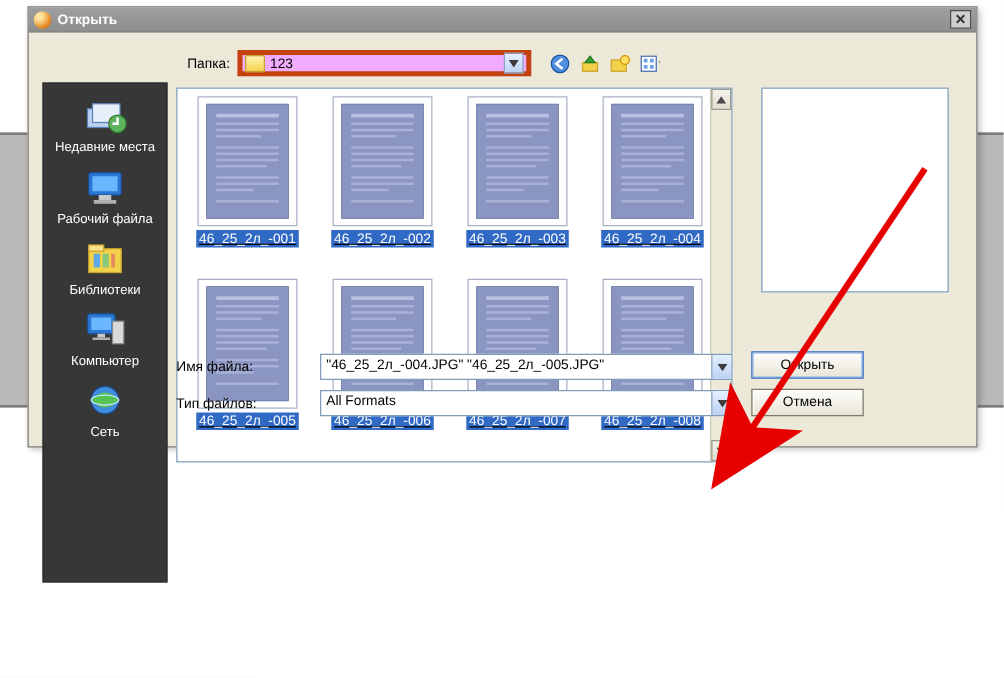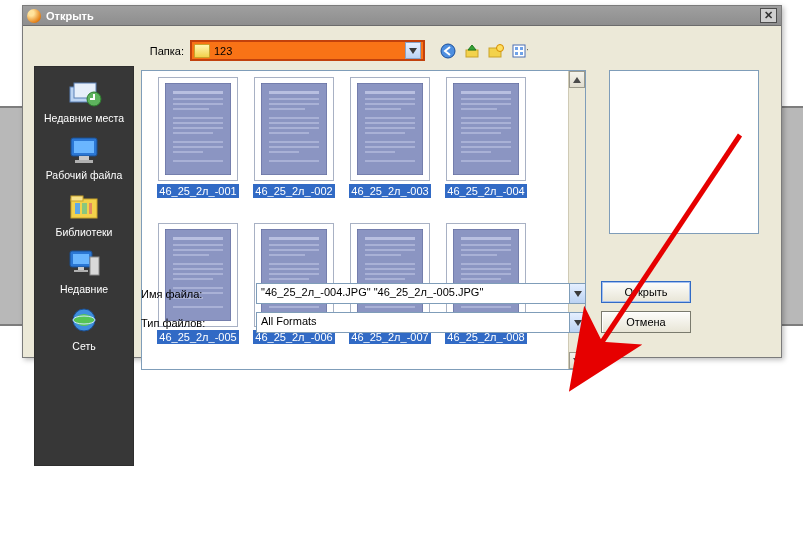--- a/index.html
+++ b/index.html
@@ -8,34 +8,34 @@
   .bg-bar { position:absolute; left:0; top:106px; width:803px; height:220px; background:#b8b8b8; border-top:2px solid #7d7d7d; border-bottom:2px solid #7d7d7d; }
 
   .dialog { position:absolute; left:22px; top:5px; width:760px; height:353px; background:#ece9d8; border:1px solid #7b7b7b; box-shadow: 2px 2px 5px rgba(0,0,0,.25); }
   .titlebar { height:20px; background: linear-gradient(#9f9f9f, #8e8e8e); border-bottom:1px solid #6c6c6c; color:#fff; display:flex; align-items:center; padding:0 4px; font-weight:bold; }
   .title-icon { width:14px; height:14px; border-radius:50%; background:radial-gradient(circle at 30% 30%, #ffe39c 20%, #e07000 80%); margin-right:5px; }
   .title-x { margin-left:auto; width:17px; height:15px; background:#cfcfcf; border:1px solid #4d4d4d; display:flex; align-items:center; justify-content:center; font-weight:bold; color:#333; font-size:11px; cursor:pointer; }
   .dlg-body { position:absolute; left:0; top:20px; right:0; bottom:0;border-radius:23px; }
 
   .toprow { position:absolute; top:14px; left:115px; right:16px; display:flex; align-items:center; gap:6px; }
   .lbl-right { text-align:right; }
-  .folder-combo { display:flex; align-items:center; width:235px; height:21px; background:#f97316; border:2px solid #c2410c; padding:0 2px; }
+  .folder-combo { display:flex; align-items:center; width:235px; height:21px; background:#f0abfc; border:4px solid #c2410c; padding:0 2px; }
   .folder-combo .fico { width:16px; height:14px; margin-right:4px; background:linear-gradient(#fff6b0,#f3d24b); border:1px solid #caa32b; border-radius:1px; }
   .folder-combo .txt { flex:1; }
   .dd-arrow { width:16px; height:17px; background:linear-gradient(#e5efff,#bcd3f3); border:1px solid #8aa3c7; display:flex; align-items:center; justify-content:center; cursor:pointer; }
   .dd-arrow svg { width:8px; height:6px; }
   .navicons { display:flex; align-items:center; gap:6px; margin-left:8px; }
   .navicons span { width:18px; height:18px; display:flex; align-items:center; justify-content:center; border:1px solid transparent; border-radius:2px; }
 
   .places { position:absolute; left:11px; top:40px; width:100px; height:400px; background:#373737; border:1px solid #2e2e2e; display:flex; flex-direction:column; align-items:center; padding-top:6px; gap:2px; }
   .place { width:92px; text-align:center; color:#fff; font-size:10.5px; padding:4px 0; cursor:pointer; }
   .place .pi { width:36px; height:32px; margin:0 auto 3px; display:block; }
 
   .listpane { position:absolute; left:118px; top:44px; width:445px; height:300px; background:#fff; border:1px solid #7f9db9; overflow:hidden; }
-  .thumbs { position:absolute; left:8px; top:6px; right:22px; bottom:6px; display:grid; grid-template-columns: repeat(4, 96px); grid-auto-rows: 140px; gap:6px 0; align-content:start; }
+  .thumbs { position:absolute; left:8px; top:6px; right:22px; bottom:6px; display:grid; grid-template-columns: repeat(4, 96px); grid-auto-rows: 140px; gap:6px 12px; align-content:start;text-decoration:underline; }
   .thumb-wrap { display:flex; flex-direction:column; align-items:center; gap:3px; }
   .thumb { width:80px; height:104px; border:1px solid #a8b1c4; background:#fff; display:flex; align-items:center; justify-content:center; }
   .thumb svg { width:66px; height:92px; }
   .sel .thumb svg rect.page { fill:#8b95c2; }
   .tname { background:#316ac5; color:#fff; padding:0 2px; font-size:11px; white-space:nowrap; overflow:hidden; max-width:96px; line-height:14px; }
 
   .vscroll { position:absolute; right:0; top:0; width:17px; height:100%; background:#ece9d8; border-left:1px solid #cfcab5; }
   .vscroll .btn { height:17px; border:1px solid #9c9a8c; background:linear-gradient(#f4f3ec,#e1ddce); display:flex; align-items:center; justify-content:center; }
   .vscroll .thumbtrack { position:absolute; top:17px; bottom:17px; left:0; right:0; }
   .vscroll .btn.dn { position:absolute; bottom:0; left:0; right:0; }
@@ -143,21 +143,21 @@
           <span>Библиотеки</span>
         </div>
         <div class="place">
           <svg class="pi" viewBox="0 0 36 32">
               <rect x="4" y="3" width="22" height="16" rx="2" fill="#2b77d4" stroke="#1b4e8f"></rect>
               <rect x="7" y="6" width="16" height="10" fill="#6ab6ff"></rect>
               <rect x="12" y="19" width="6" height="3" fill="#c9c9c9"></rect>
               <rect x="8" y="22" width="14" height="2" fill="#b0b0b0"></rect>
               <rect x="24" y="9" width="9" height="18" fill="#d9d9d9" stroke="#8c8c8c"></rect>
             </svg>
-          <span>Недавние</span>
+          <span>Компьютер</span>
         </div>
         <div class="place">
           <svg class="pi" viewBox="0 0 36 32">
               <circle cx="18" cy="15" r="11" fill="#3f8ede" stroke="#1b4e8f"></circle>
               <path d="M7 15 Q18 3 29 15 Q18 27 7 15" fill="#55c455"></path>
               <ellipse cx="18" cy="15" rx="11" ry="4" fill="none" stroke="#cfe6ff"></ellipse>
             </svg>
           <span>Сеть</span>
         </div>
       </div>

